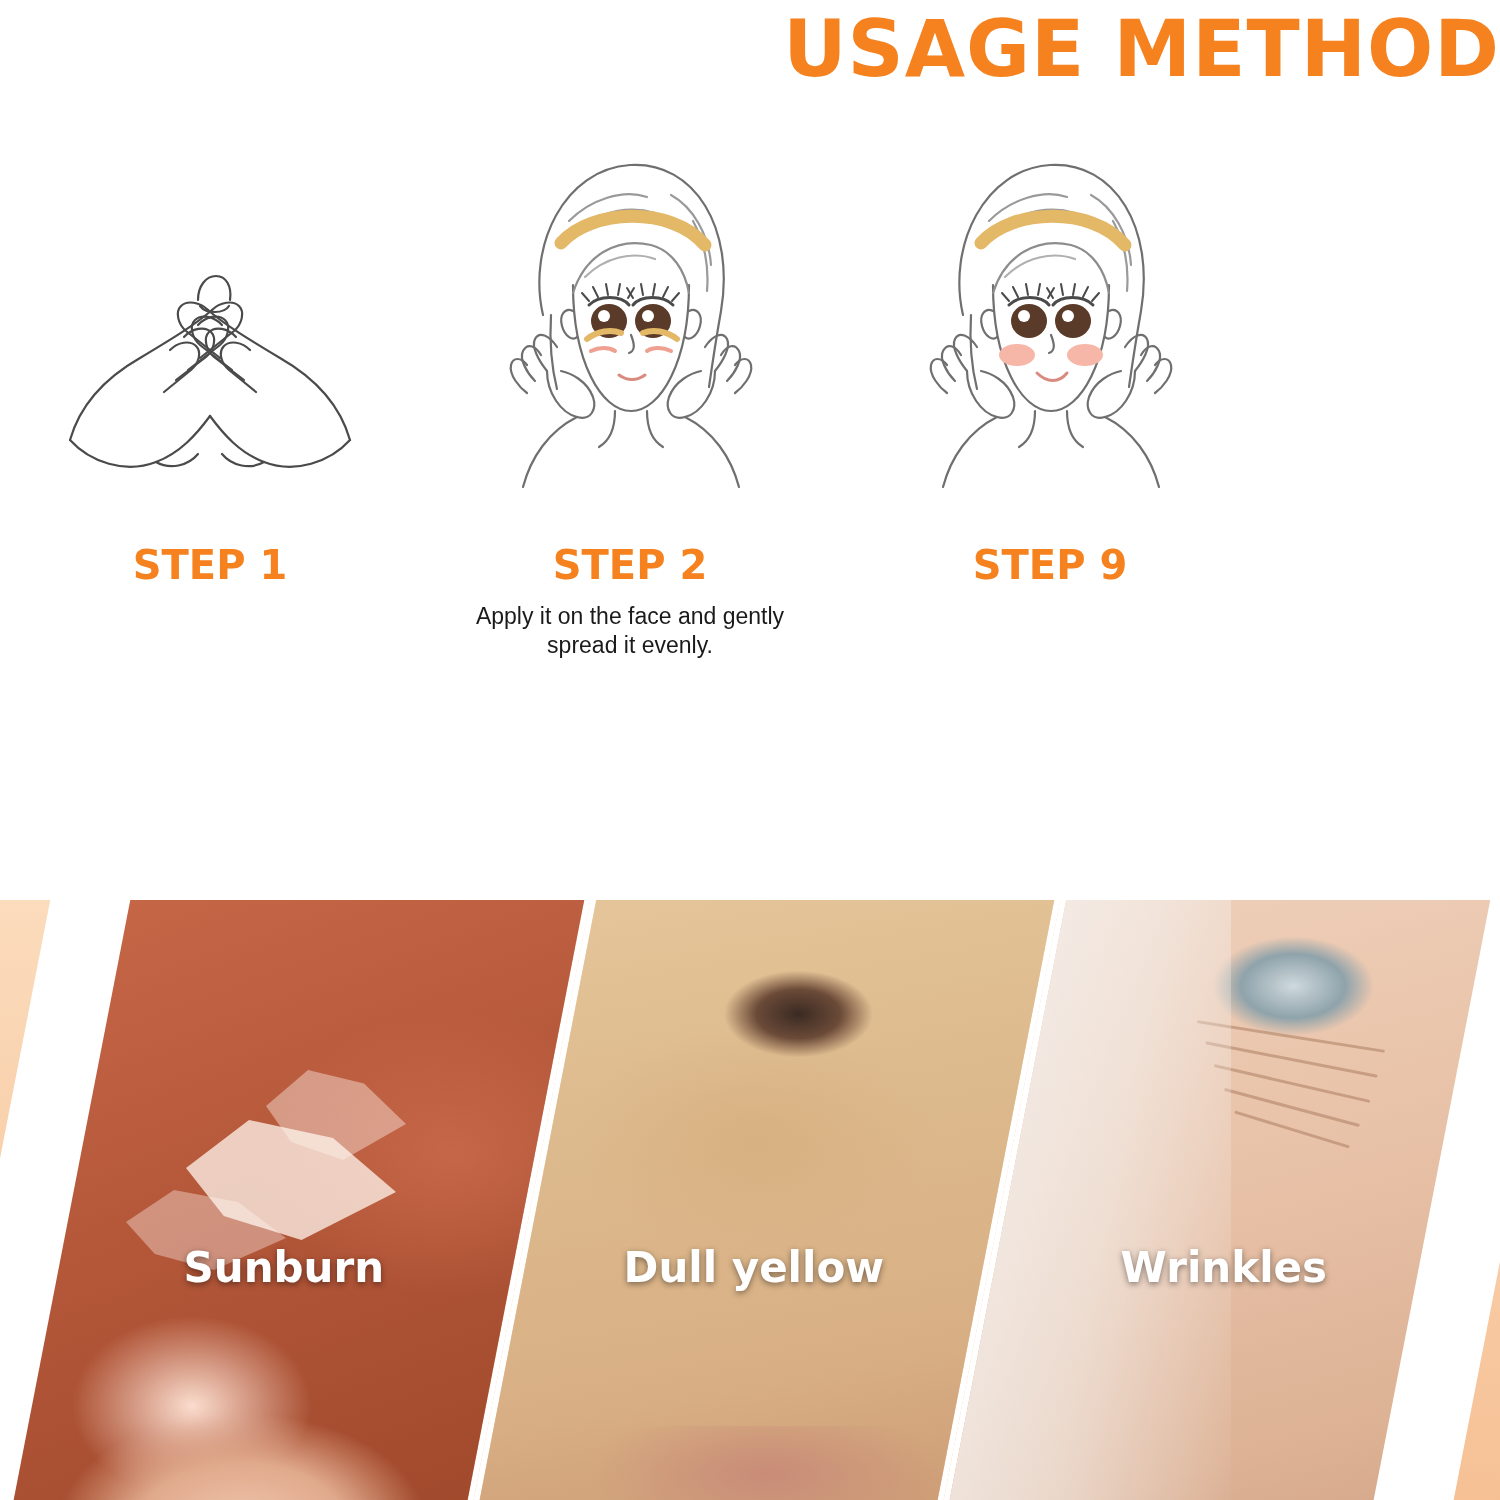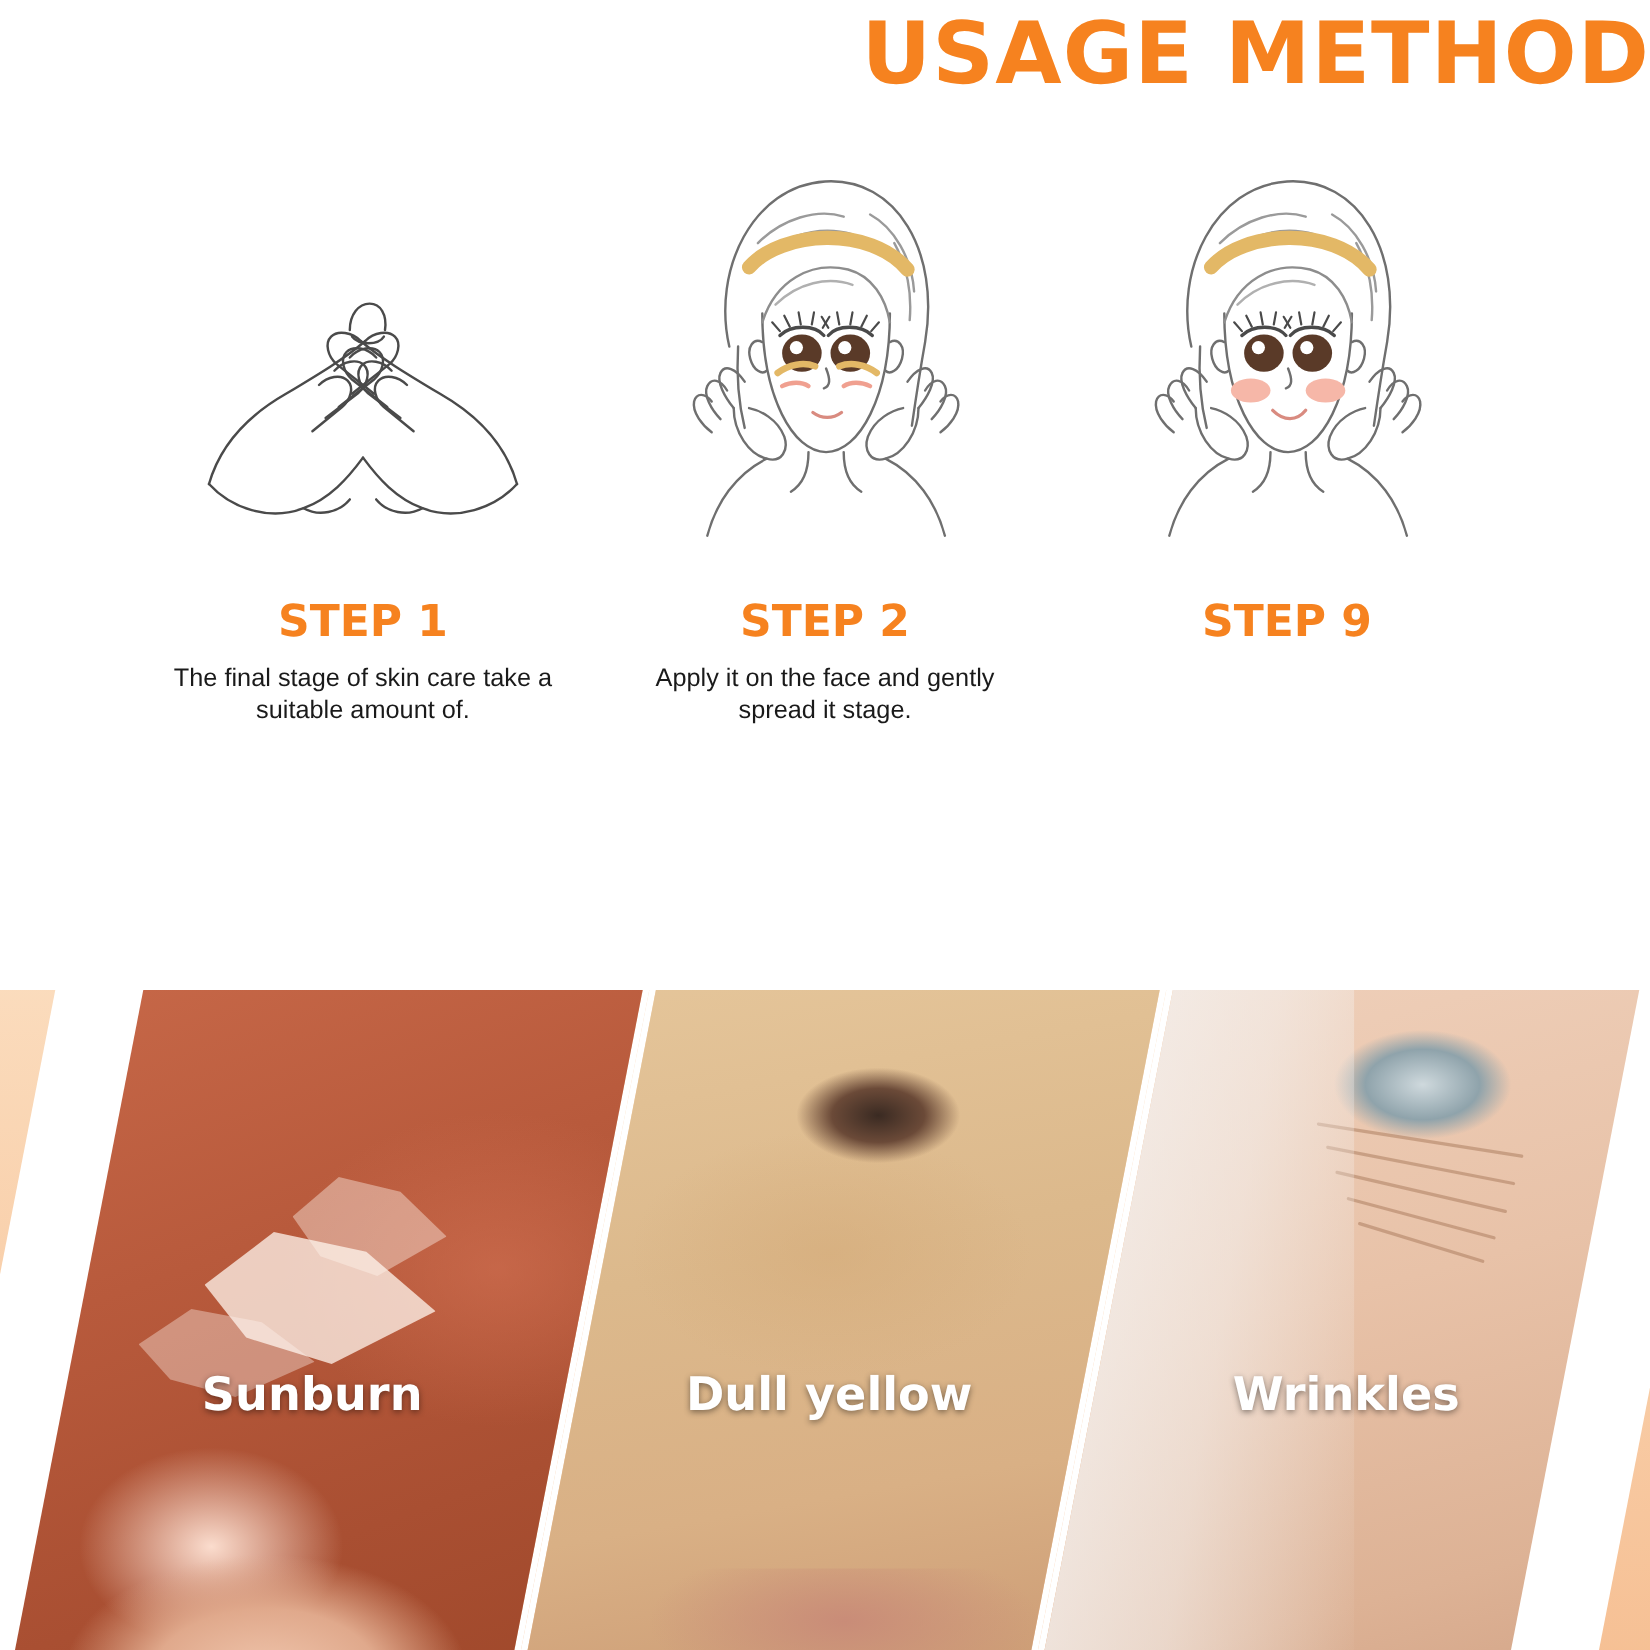--- a/index.html
+++ b/index.html
@@ -21,21 +21,20 @@
     letter-spacing: 1px;
     color: #F6821F;
     font-family: "DejaVu Sans", sans-serif;
   }
 
   
   .steps {
     position: absolute;
     top: 120px; left: 0; width: 100%;
     display: flex;
-    justify-content: center;
   }
   .step {
     width: 420px;
     display: flex;
     flex-direction: column;
     align-items: center;
   }
   .step-art {
     height: 400px;
     width: 100%;
@@ -206,21 +205,20 @@
           <path d="M206 107 C198 98 185 96 179 102 C173 108 176 120 184 127 L214 150"></path>
           <path d="M220 120 C212 112 200 110 194 116 C188 122 191 133 199 140 L226 162"></path>
           <path d="M320 210 C300 232 265 244 234 232 C210 223 194 205 180 186"></path>
           <path d="M234 232 C220 240 202 236 192 224"></path>
 
           <path d="M168 70 C168 56 176 46 186 46 C196 46 202 56 200 70" stroke-width="2.2"></path>
           <path d="M170 76 C176 84 194 84 199 76"></path>
         </svg>
       </div>
       <div class="step-label">STEP 1</div>
-      <div class="step-desc">The final stage of skin care take a suitable amount of.</div>
     </div>
 
     <div class="step">
       <div class="step-art">
         <svg width="330" height="395" viewBox="0 0 330 395" fill="none" stroke="#6f6f6f" stroke-width="2.2" stroke-linecap="round" stroke-linejoin="round">
 
           <path d="M78 190 C62 120 100 44 165 40 C230 36 270 104 256 186 C250 220 246 248 244 262"></path>
           <path d="M86 190 C84 224 88 248 92 264"></path>
 
           <path d="M104 96 C126 74 158 64 182 72" stroke="#9a9a9a"></path>
@@ -264,21 +262,21 @@
           <path d="M270 240 C276 232 284 232 286 240 C288 250 278 262 270 268"></path>
           <path d="M250 246 C250 268 236 288 220 292 C206 296 200 284 204 272 C210 256 226 248 236 246"></path>
 
           <path d="M150 286 C150 304 144 316 134 322"></path>
           <path d="M182 286 C182 304 188 316 198 322"></path>
           <path d="M112 292 C84 306 66 332 58 362"></path>
           <path d="M220 292 C248 306 266 332 274 362"></path>
         </svg>
       </div>
       <div class="step-label">STEP 2</div>
-      <div class="step-desc">Apply it on the face and gently spread it stage.</div>
+      <div class="step-desc">Apply it on the face and gently spread it evenly.</div>
     </div>
 
     <div class="step">
       <div class="step-art">
         <svg width="330" height="395" viewBox="0 0 330 395" fill="none" stroke="#6f6f6f" stroke-width="2.2" stroke-linecap="round" stroke-linejoin="round">
           <path d="M78 190 C62 120 100 44 165 40 C230 36 270 104 256 186 C250 220 246 248 244 262"></path>
           <path d="M86 190 C84 224 88 248 92 264"></path>
           <path d="M104 96 C126 74 158 64 182 72" stroke="#9a9a9a"></path>
           <path d="M96 120 C118 92 156 78 190 88" stroke="#9a9a9a"></path>
           <path d="M206 70 C228 82 244 110 246 140" stroke="#9a9a9a"></path>

